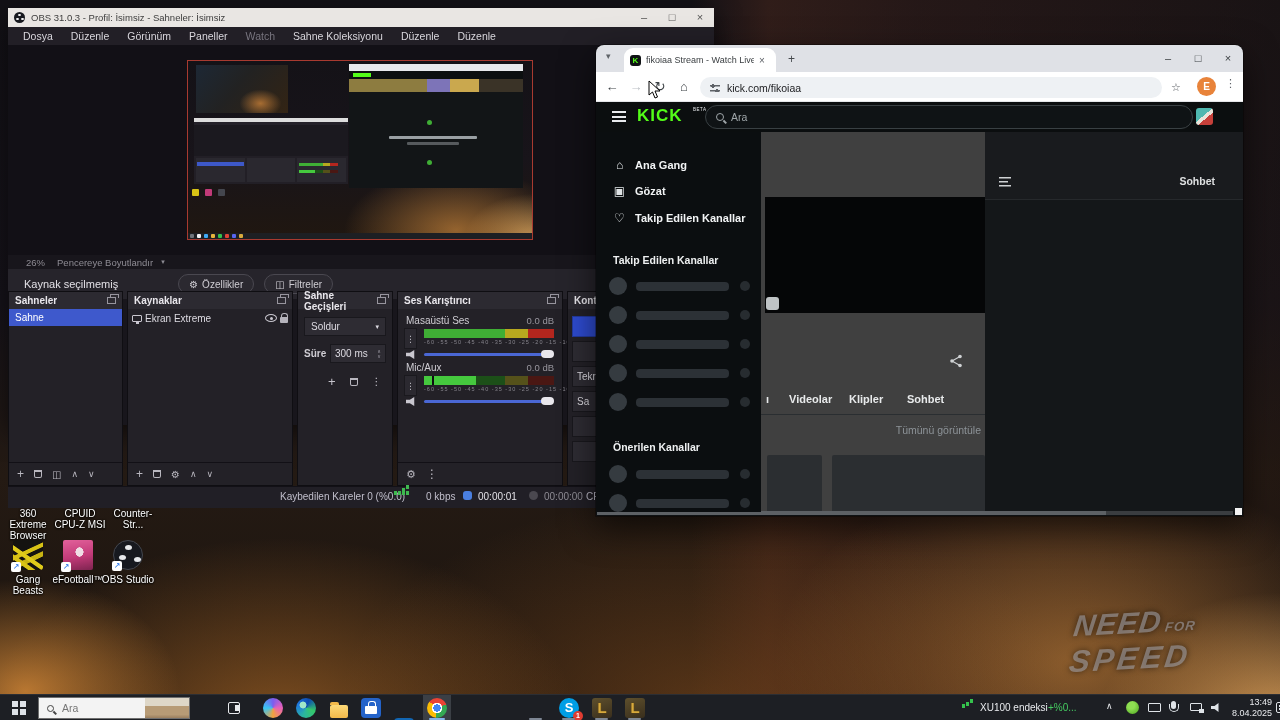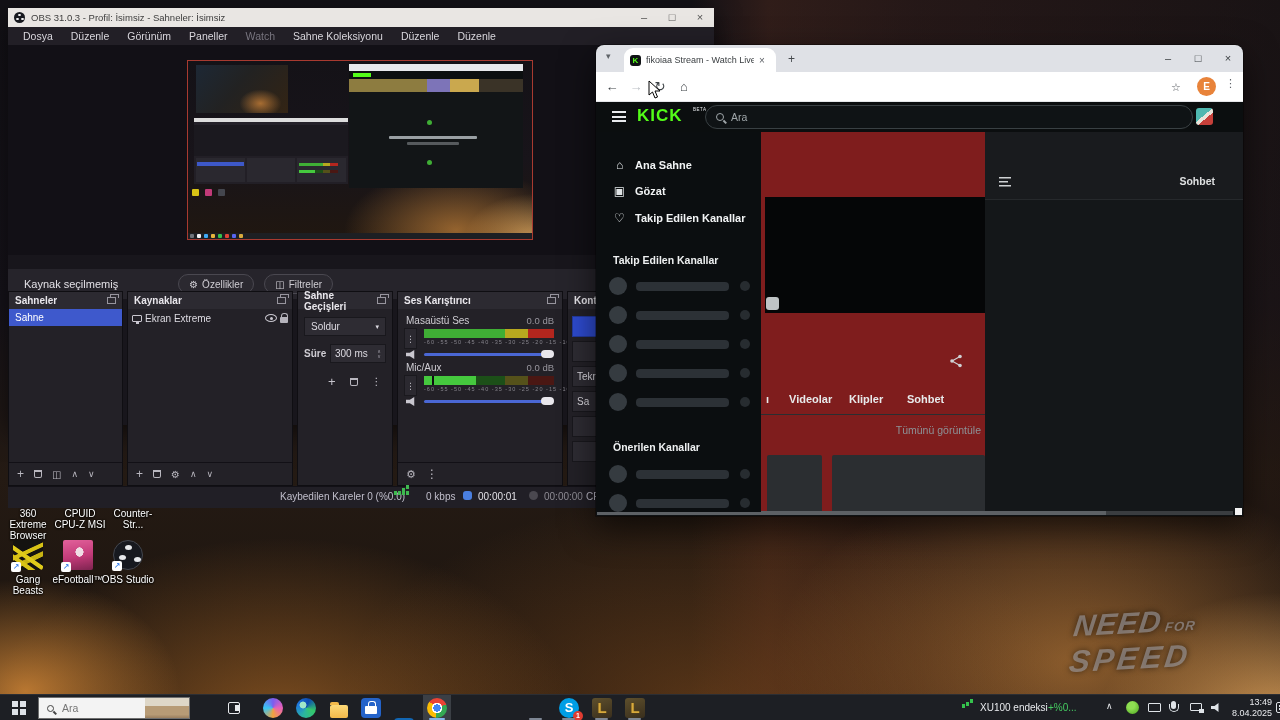--- a/index.html
+++ b/index.html
@@ -168,21 +168,21 @@
                linear-gradient(#5f6368,#5f6368) 0 6px/10px 1.5px no-repeat,
                radial-gradient(circle 2px at 3px 2px, #5f6368 95%, transparent),
                radial-gradient(circle 2px at 7px 7px, #5f6368 95%, transparent); }
   .url-txt { font-size:10.5px; color:#202124; }
   .star-ico { position:absolute; left:575px; top:9px; font-size:11px; color:#5f6368; }
   .profile-av { position:absolute; left:601px; top:5px; width:19px; height:19px; border-radius:50%; background:#e8833a;
     color:#fff; font-size:10px; font-weight:bold; text-align:center; line-height:19px; }
   .chrome-kebab { position:absolute; left:629px; top:5px; color:#5f6368; font-size:11px; }
 
   
-  .kick-page { position:absolute; left:0; top:57px; right:0; height:410px; background:#7f1d1d; overflow:hidden; }
+  .kick-page { position:absolute; left:0; top:57px; right:0; height:410px; background:#404040; overflow:hidden; }
   .kick-header { position:absolute; left:0; top:0; right:0; height:30px; background:#0b0e0f; }
   .hamburger { position:absolute; left:16px; top:9px; width:14px; height:11px;
     background:linear-gradient(#e8eaed,#e8eaed) 0 0/14px 2px no-repeat,
                linear-gradient(#e8eaed,#e8eaed) 0 4.5px/14px 2px no-repeat,
                linear-gradient(#e8eaed,#e8eaed) 0 9px/14px 2px no-repeat; }
   .kick-logo { position:absolute; left:41px; top:4px; font-size:17px; font-weight:900; letter-spacing:1px; color:#53fc18; }
   .kick-beta { position:absolute; left:97px; top:5px; font-size:4.5px; color:#e8eaed; letter-spacing:.5px; }
   .kick-search { position:absolute; left:109px; top:3px; width:488px; height:24px; border:1px solid #394043;
     border-radius:13px; background:#0f1315; display:flex; align-items:center; padding:0 10px; gap:7px; }
   .mag-ico { width:8px; height:8px; border:1.5px solid #9fa6a9; border-radius:50%; position:relative; flex:none; }
@@ -379,20 +379,25 @@
             <i style="background:#3fa9f5;"></i>
           <i style="background:#e8b43c;"></i>
             <i style="background:#35c24d;"></i>
             <i style="background:#e04336;"></i>
           <i style="background:#5865f2;"></i>
             <i style="background:#d8aa3c;"></i>
         </div>
       </div>
     </div>
 
+    <div class="obs-zoomrow">
+      <span style="margin-left:18px;">26%</span>
+      <span style="margin-left:12px;">Pencereye Boyutlandır</span>
+      <span style="margin-left:8px; font-size:7px;">▾</span>
+    </div>
 
     <div class="obs-sourcebar">
       <span style="margin-left:16px; font-size:11px; color:#e2e0e6;">Kaynak seçilmemiş</span>
       <div class="pill-btn" style="margin-left:60px;">
         <span>⚙</span>
         <span>Özellikler</span>
       </div>
       <div class="pill-btn" style="margin-left:10px;">
         <span>◫</span>
         <span>Filtreler</span>
@@ -520,20 +525,24 @@
       <span class="newtab-btn">+</span>
       <span class="win-ctl" style="right:60px;">–</span>
       <span class="win-ctl" style="right:30px;">□</span>
       <span class="win-ctl" style="right:0;">×</span>
     </div>
     <div class="toolbar">
       <span class="nav-ico" style="margin-left:4px;">←</span>
       <span class="nav-ico dis">→</span>
       <span class="nav-ico">↻</span>
       <span class="nav-ico">⌂</span>
+      <div class="omnibox">
+        <span class="tune-ico"></span>
+        <span class="url-txt">kick.com/fikoiaa</span>
+      </div>
       <span class="star-ico">☆</span>
       <span class="profile-av">E</span>
       <span class="chrome-kebab">⋮</span>
     </div>
 
     <div class="kick-page">
       <div class="kick-header">
         <span class="hamburger"></span>
         <span class="kick-logo">KICK</span>
         <span class="kick-beta">BETA</span>
@@ -569,21 +578,21 @@
         <div class="chat-head">
           <span class="collapse-ico"></span>
           <span class="chat-title">Sohbet</span>
         </div>
         <div class="chat-body"></div>
       </div>
 
       <div class="kick-sidebar">
         <div class="nav-item" style="top:22px;">
           <span class="glyph">⌂</span>
-          <span class="lbl">Ana Sahne</span>
+          <span class="lbl">Ana Gang</span>
         </div>
         <div class="nav-item" style="top:48px;">
           <span class="glyph">▣</span>
           <span class="lbl">Gözat</span>
         </div>
         <div class="nav-item" style="top:75px;">
           <span class="glyph">♡</span>
           <span class="lbl">Takip Edilen Kanallar</span>
         </div>
         <div class="side-header" style="top:122px;">Takip Edilen Kanallar</div>

